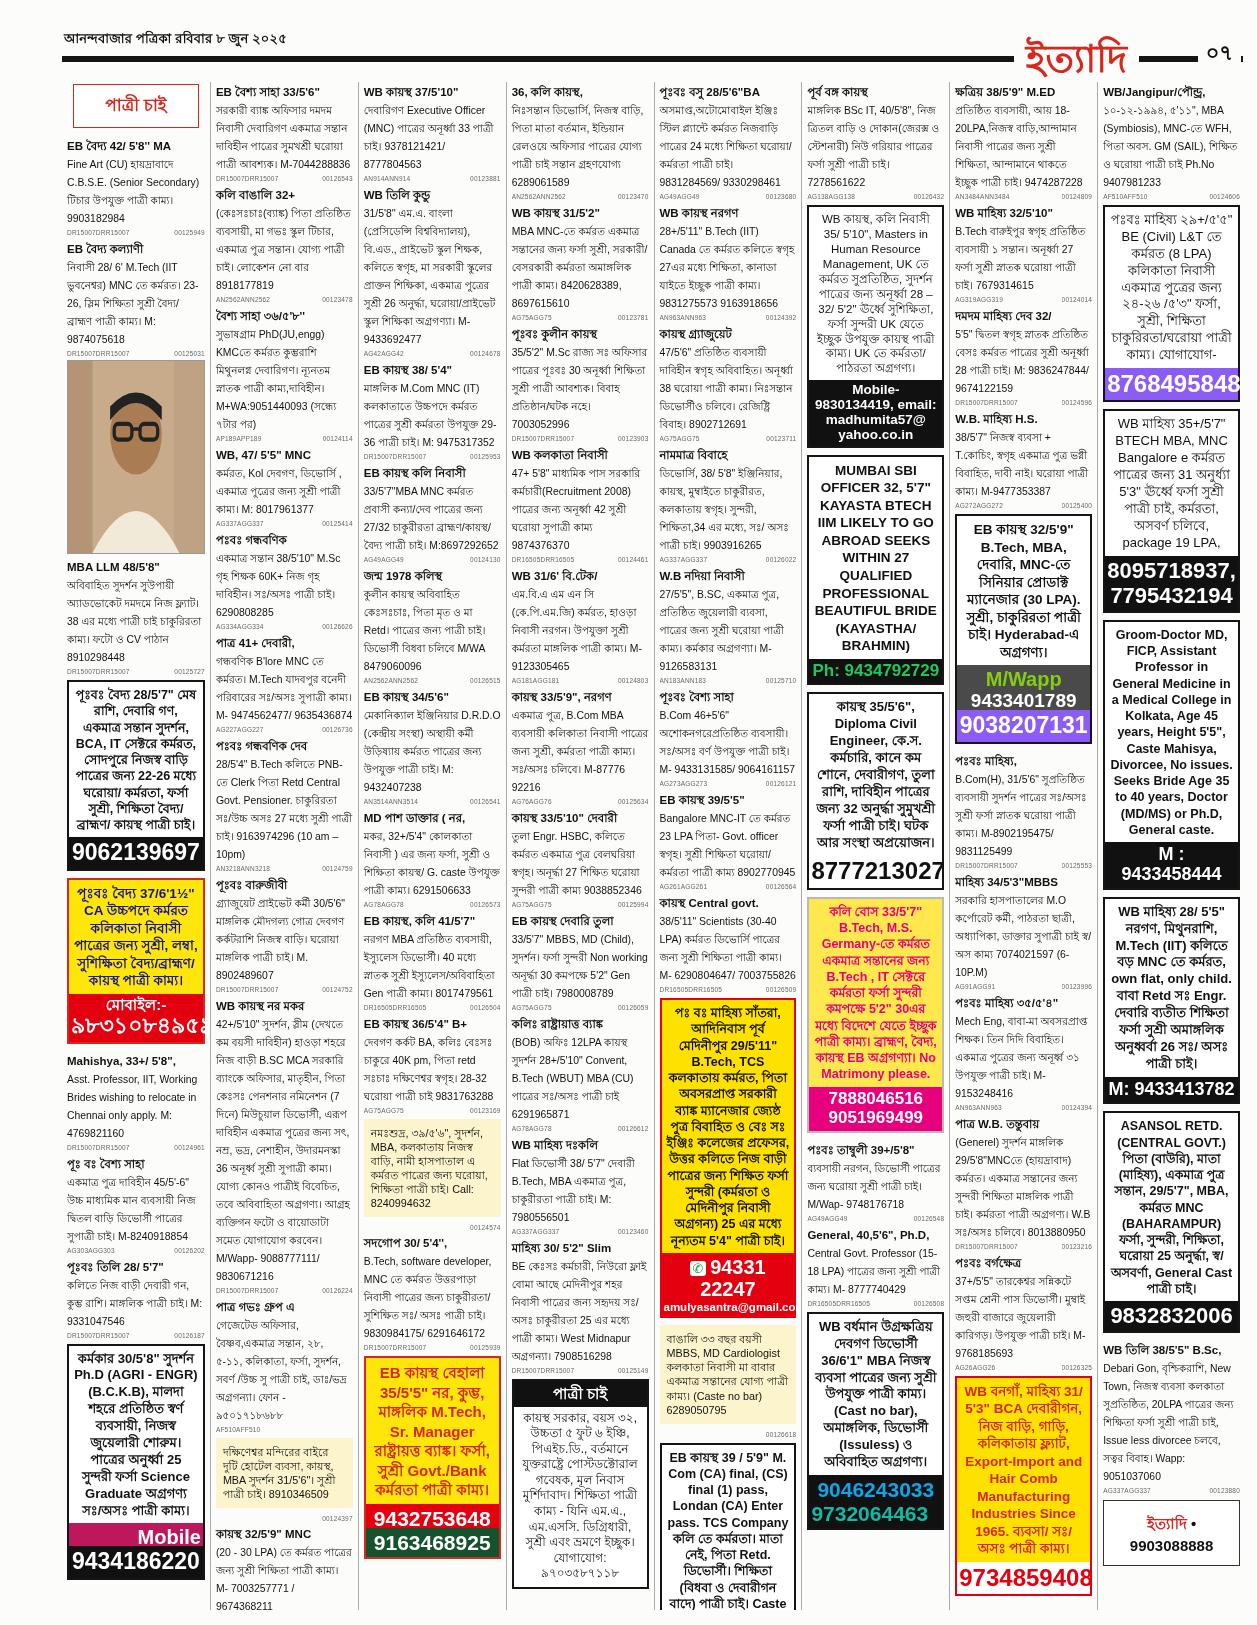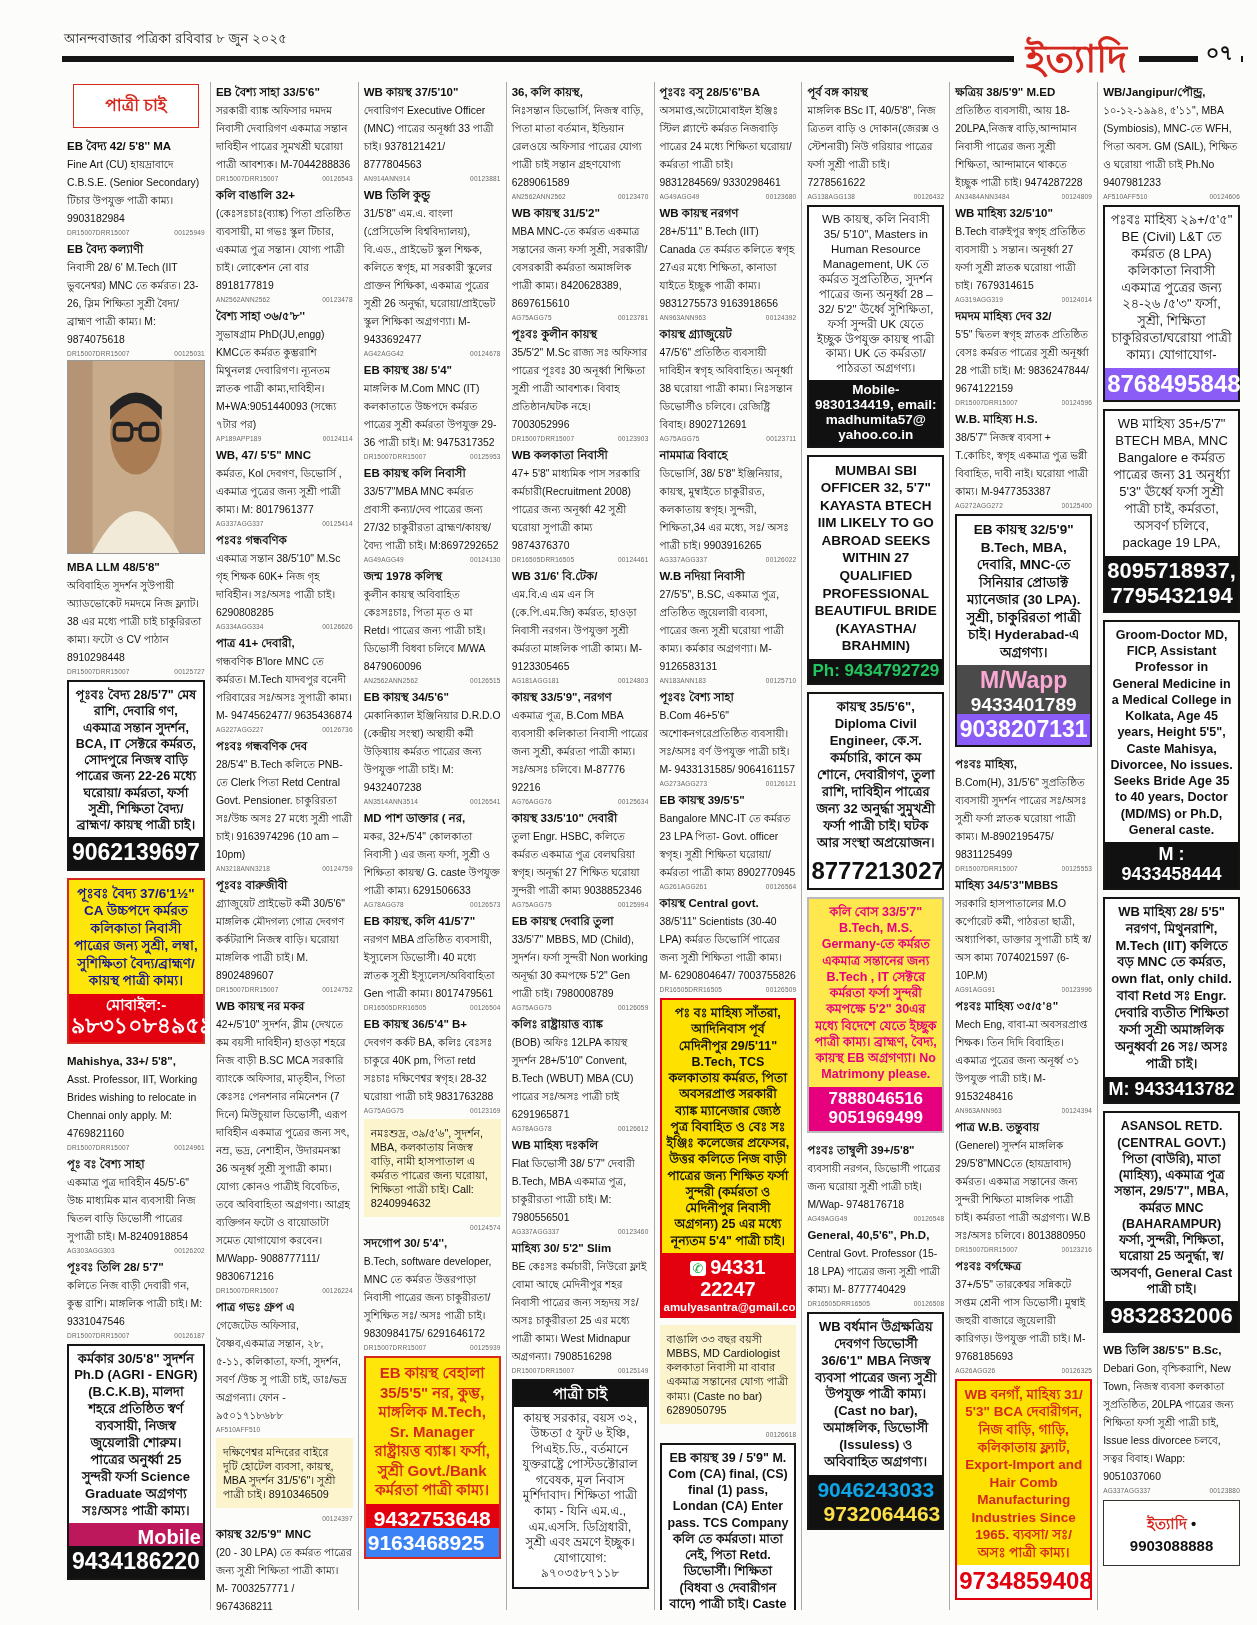--- a/index.html
+++ b/index.html
@@ -2,21 +2,21 @@
 <html><head>
 <meta charset="utf-8">
 <style>
   html,body{margin:0;padding:0;}
   body{
     width:1257px;height:1625px;overflow:hidden;background:#fcfcfa;color:#111;
     font-family:"Liberation Sans","DejaVu Sans",sans-serif;
     -webkit-font-smoothing:antialiased;
   }
   .masthead{position:relative;height:74px;}
-  .paper-date{position:absolute;left:64px;bottom:24px;font-size:13px;font-weight:normal;letter-spacing:.2px;}
+  .paper-date{position:absolute;left:64px;bottom:24px;font-size:13px;font-weight:bold;letter-spacing:.2px;}
   .thick-rule{position:absolute;left:62px;right:14px;bottom:12px;height:6px;background:#151515;}
   .section-title{position:absolute;right:118px;bottom:-4px;font-size:38px;line-height:1;color:#d5281e;font-weight:bold;background:#fcfcfa;padding:0 12px;font-family:"Liberation Serif","DejaVu Serif",serif;}
   .page-number{position:absolute;right:16px;bottom:2px;font-size:21px;font-weight:bold;background:#fcfcfa;padding:0 8px;}
   main.cols{display:flex;align-items:flex-start;margin:8px 12px 0 62px;}
   .col{width:12.5%;box-sizing:border-box;padding:0 5px;height:1528px;overflow:hidden;}
   .col + .col{border-left:1px solid #a9a9a9;}
   .ad{margin-bottom:3px;}
   .ad-title{font-weight:bold;font-size:11.5px;line-height:1.2;}
   .ad-body{font-size:10.4px;line-height:1.24;}
   .ad-ref{font-size:6.5px;color:#666;border-bottom:0;margin:3px 0 2px;display:flex;justify-content:space-between;letter-spacing:.2px;border-top:0;}
@@ -189,21 +189,21 @@
       <div class="ad-ref" style="justify-content: flex-end;">
         <span>00124574</span>
       </div>
       <div class="ad"><span class="ad-title">সদগোপ 30/ 5'4'',</span><br><span class="ad-body">B.Tech, software developer, MNC তে কর্মরত উত্তরপাড়া নিবাসী পাত্রের জন্য চাকুরীরতা/ সুশিক্ষিত সঃ/ অসঃ পাত্রী চাই। 9830984175/ 6291646172</span><div class="ad-ref">
           <span>DR15007DRR15007</span>
           <span>00125939</span>
         </div></div>
       <div class="adbox" style="background: rgb(255, 230, 10); border-color: rgb(213, 40, 30); color: rgb(213, 40, 30); font-size: 15px;">
         <div>EB কায়স্থ বেহালা 35/5'5" নর, কুম্ভ, মাঙ্গলিক M.Tech, Sr. Manager রাষ্ট্রায়ত্ত ব্যাঙ্ক। ফর্সা, সুশ্রী Govt./Bank কর্মরতা পাত্রী কাম্য।</div>
         <div class="strip" style="background: rgb(227, 0, 15); color: rgb(255, 255, 255); font-size: 21px; text-align: center; line-height: 1.1;"><span>9432753648</span></div>
-        <div class="strip" style="background: #3b82f6; color: rgb(255, 255, 255); font-size: 21px; text-align: left; line-height: 1.1;"><span>9163468925</span></div>
+        <div class="strip" style="background: #14532d; color: rgb(255, 255, 255); font-size: 21px; text-align: center; line-height: 1.1;"><span>9163468925</span></div>
       </div>
     </div>
     <div class="col">
       <div class="ad"><span class="ad-title">36, কলি কায়স্থ,</span><br><span class="ad-body">নিঃসন্তান ডিভোর্সি, নিজস্ব বাড়ি, পিতা মাতা বর্তমান, ইন্ডিয়ান রেলওয়ে অফিসার পাত্রের যোগ্য পাত্রী চাই সন্তান গ্রহণযোগ্য 6289061589</span><div class="ad-ref">
           <span>AN2562ANN2562</span>
           <span>00123470</span>
         </div></div>
       <div class="ad"><span class="ad-title">WB কায়স্থ 31/5'2"</span><br><span class="ad-body">MBA MNC-তে কর্মরত একমাত্র সন্তানের জন্য ফর্সা সুশ্রী, সরকারী/বেসরকারী কর্মরতা অমাঙ্গলিক পাত্রী কাম্য। 8420628389, 8697615610</span><div class="ad-ref">
           <span>AG75AGG75</span>
           <span>00123781</span>
@@ -323,21 +323,21 @@
           <span>AG49AGG49</span>
           <span>00126548</span>
         </div></div>
       <div class="ad"><span class="ad-title">General, 40,5'6", Ph.D,</span><br><span class="ad-body">Central Govt. Professor (15-18 LPA) পাত্রের জন্য সুশ্রী পাত্রী কাম্য। M- 8777740429</span><div class="ad-ref">
           <span>DR16505DRR16505</span>
           <span>00126508</span>
         </div></div>
       <div class="adbox" style="background: rgb(255, 255, 255); border-color: rgb(21, 21, 21); color: rgb(17, 17, 17); font-size: 13px;">
         <div>WB বর্ধমান উগ্রক্ষত্রিয় দেবগণ ডিভোর্সী 36/6'1" MBA নিজস্ব ব্যবসা পাত্রের জন্য সুশ্রী উপযুক্ত পাত্রী কাম্য। (Cast no bar), অমাঙ্গলিক, ডিভোর্সী (Issuless) ও অবিবাহিত অগ্রগণ্য।</div>
         <div class="strip" style="background: rgb(17, 17, 17); color: #0ea5e9; font-size: 21px; text-align: center; line-height: 1.1;"><span>9046243033</span></div>
-        <div class="strip" style="background: rgb(17, 17, 17); color: #fde047; font-size: 21px; text-align: right; line-height: 1.1;"><span>9732064463</span></div>
+        <div class="strip" style="background: rgb(17, 17, 17); color: #14b8a6; font-size: 21px; text-align: left; line-height: 1.1;"><span>9732064463</span></div>
       </div>
     </div>
     <div class="col">
       <div class="ad"><span class="ad-title">ক্ষত্রিয় 38/5'9" M.ED</span><br><span class="ad-body">প্রতিষ্ঠিত ব্যবসায়ী, আয় 18-20LPA,নিজস্ব বাড়ি,আন্দামান নিবাসী পাত্রের জন্য সুশ্রী শিক্ষিতা, আন্দামানে থাকতে ইচ্ছুক পাত্রী চাই। 9474287228</span><div class="ad-ref">
           <span>AN3484ANN3484</span>
           <span>00124809</span>
         </div></div>
       <div class="ad"><span class="ad-title">WB মাহিষ্য 32/5'10"</span><br><span class="ad-body">B.Tech বারুইপুর স্বগৃহ প্রতিষ্ঠিত ব্যবসায়ী ১ সন্তান। অনূর্ধ্বা 27 ফর্সা সুশ্রী স্নাতক ঘরোয়া পাত্রী চাই। 7679314615</span><div class="ad-ref">
           <span>AG319AGG319</span>
           <span>00124014</span>
@@ -345,21 +345,21 @@
       <div class="ad"><span class="ad-title">দমদম মাহিষ্য দেব 32/</span><br><span class="ad-body">5'5" দ্বিতল স্বগৃহ স্নাতক প্রতিষ্ঠিত বেসঃ কর্মরত পাত্রের সুশ্রী অনূর্ধ্বা 28 পাত্রী চাই। M: 9836247844/ 9674122159</span><div class="ad-ref">
           <span>DR15007DRR15007</span>
           <span>00124596</span>
         </div></div>
       <div class="ad"><span class="ad-title">W.B. মাহিষ্য H.S.</span><br><span class="ad-body">38/5'7" নিজস্ব ব্যবসা + T.কোচিং, স্বগৃহ একমাত্র পুত্র ভগ্নী বিবাহিত, দাবী নাই। ঘরোয়া পাত্রী কাম্য। M-9477353387</span><div class="ad-ref">
           <span>AG272AGG272</span>
           <span>00125400</span>
         </div></div>
       <div class="adbox" style="background: rgb(255, 255, 255); border-color: rgb(21, 21, 21); color: rgb(17, 17, 17); font-size: 13.5px;">
         <div>EB কায়স্থ 32/5'9" B.Tech, MBA, দেবারি, MNC-তে সিনিয়ার প্রোডাক্ট ম্যানেজার (30 LPA). সুশ্রী, চাকুরিরতা পাত্রী চাই। Hyderabad-এ অগ্রগণ্য।</div>
-        <div class="strip" style="background: rgb(74, 74, 74); color: #f9a8d4; font-size: 23px; text-align: center; line-height: 1.1;"><span>M/Wapp</span></div>
+        <div class="strip" style="background: rgb(74, 74, 74); color: #84cc16; font-size: 20px; text-align: center; line-height: 1.1;"><span>M/Wapp</span></div>
         <div class="strip" style="background: rgb(74, 74, 74); color: rgb(255, 255, 255); font-size: 19px; line-height: 1.1;"><span>9433401789</span></div>
         <div class="strip" style="background: #8b5cf6; color: rgb(255, 255, 255); font-size: 23px; text-align: center; line-height: 1.1;"><span>9038207131</span></div>
       </div>
       <div class="ad"><span class="ad-title">পঃবঃ মাহিষ্য,</span><br><span class="ad-body">B.Com(H), 31/5'6" সুপ্রতিষ্ঠিত ব্যবসায়ী সুদর্শন পাত্রের সঃ/অসঃ সুশ্রী ফর্সা স্নাতক ঘরোয়া পাত্রী কাম্য। M-8902195475/ 9831125499</span><div class="ad-ref">
           <span>DR15007DRR15007</span>
           <span>00125553</span>
         </div></div>
       <div class="ad"><span class="ad-title">মাহিষ্য 34/5'3"MBBS</span><br><span class="ad-body">সরকারি হাসপাতালের M.O কর্পোরেট কর্মী, পাঠরতা ছাত্রী, অধ্যাপিকা, ডাক্তার সুপাত্রী চাই স্ব/অস কাম্য 7074021597 (6-10P.M)</span><div class="ad-ref">
           <span>AG91AGG91</span>
           <span>00123996</span>

